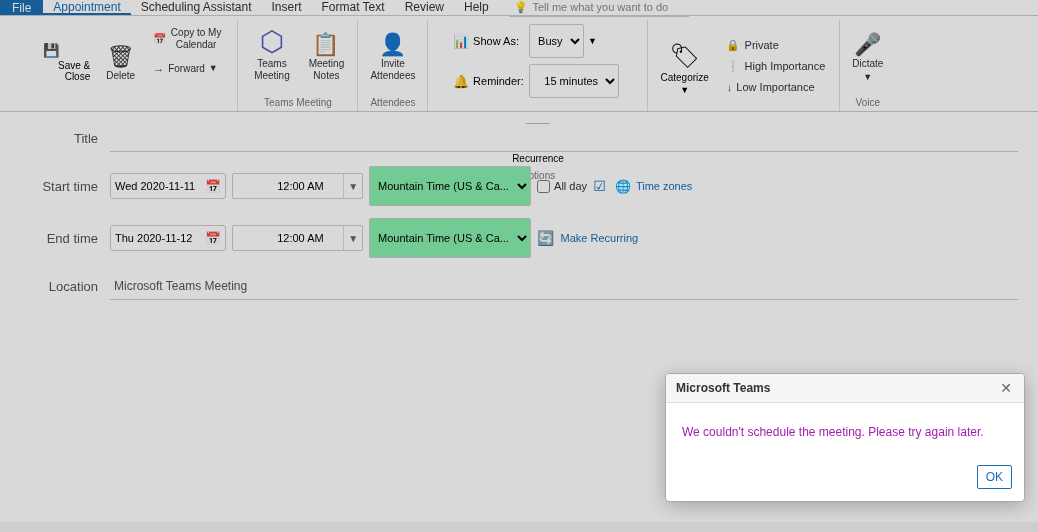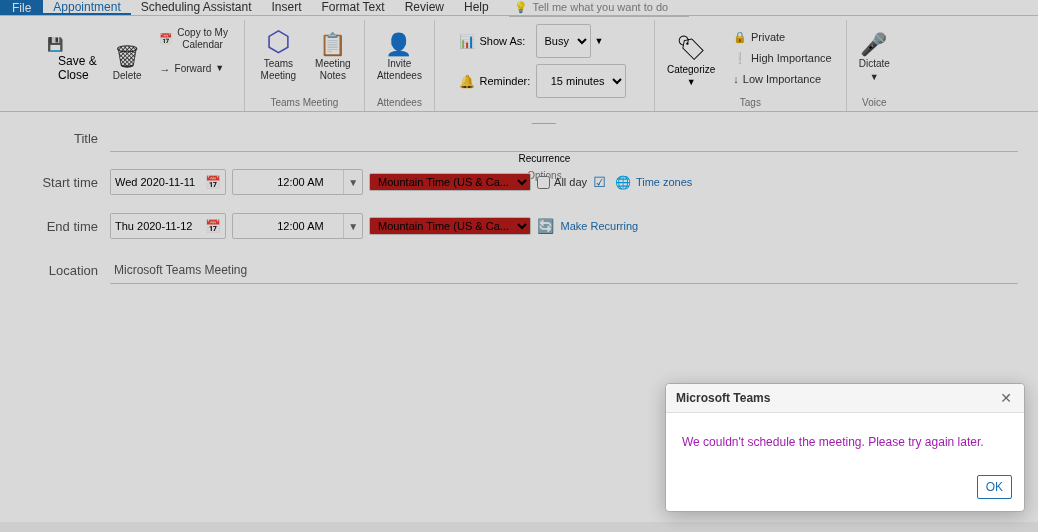--- a/index.html
+++ b/index.html
@@ -194,23 +194,23 @@
       font-size: 10px;
       border-left: 1px solid #ddd;
       height: 100%;
       display: flex;
       align-items: center;
     }
     .tz-select {
       border: 1px solid #ccc;
       border-radius: 2px;
       font-size: 11px;
-      height: 18px;
-      padding: 0 4px;
-      background: #b91c1c;
+      height: 40px;
+      padding: 0 4px;
+      background: #86efac;
     }
     .allday-wrap {
       display: flex;
       align-items: center;
       gap: 4px;
       font-size: 11px;
       color: #333;
     }
     .timezones-btn {
       display: flex;
@@ -256,21 +256,21 @@
       justify-content: center;
       z-index: 100;
     }
     .dialog-box {
       background: #fff;
       border: 1px solid #aaa;
       border-radius: 4px;
       width: 360px;
       box-shadow: 0 4px 20px rgba(0,0,0,0.25);
       position: absolute;
-      top: 383px;
+      top: 373px;
       left: 665px;
     }
     .dialog-titlebar {
       display: flex;
       align-items: center;
       justify-content: space-between;
       background: #f5f5f5;
       border-bottom: 1px solid #ddd;
       padding: 6px 10px;
       border-radius: 4px 4px 0 0;
@@ -396,21 +396,21 @@
   </div>
 </div>
 
 <div class="ribbon">
 
   <div class="ribbon-group">
     <div class="ribbon-group-inner">
 
       <button class="save-close-btn">
         <span class="icon">💾</span>
-        <span class="label" style="font-size:12px; text-align:left;margin-left:44px;">Save &amp;<br>Close</span>
+        <span class="label" style="font-size:10px; text-align:right;margin-left:44px;">Save &amp;<br>Close</span>
       </button>
 
       <button class="ribbon-btn">
         <span class="icon">🗑</span>
         <span class="label">Delete</span>
       </button>
 
       <div style="display:flex; flex-direction:column; gap:2px; justify-content:center; padding:4px 4px;">
         <button class="ribbon-btn-small" style="height:30px;">
           <span>📅</span>
@@ -495,21 +495,20 @@
         <button class="tag-btn">
           <span style="color:#c00;">❕</span>
           <span style="font-size:11px;">High Importance</span>
         </button>
         <button class="tag-btn">
           <span style="color:#555;">↓</span>
           <span style="font-size:11px;">Low Importance</span>
         </button>
       </div>
     </div>
-    <div class="ribbon-group-label">Tags</div>
   </div>
 
   <div class="ribbon-group">
     <div class="ribbon-group-inner">
       <button class="ribbon-btn">
         <span class="icon">🎤</span>
         <span class="label">Dictate</span>
         <span style="font-size:9px;">▼</span>
       </button>
     </div>

